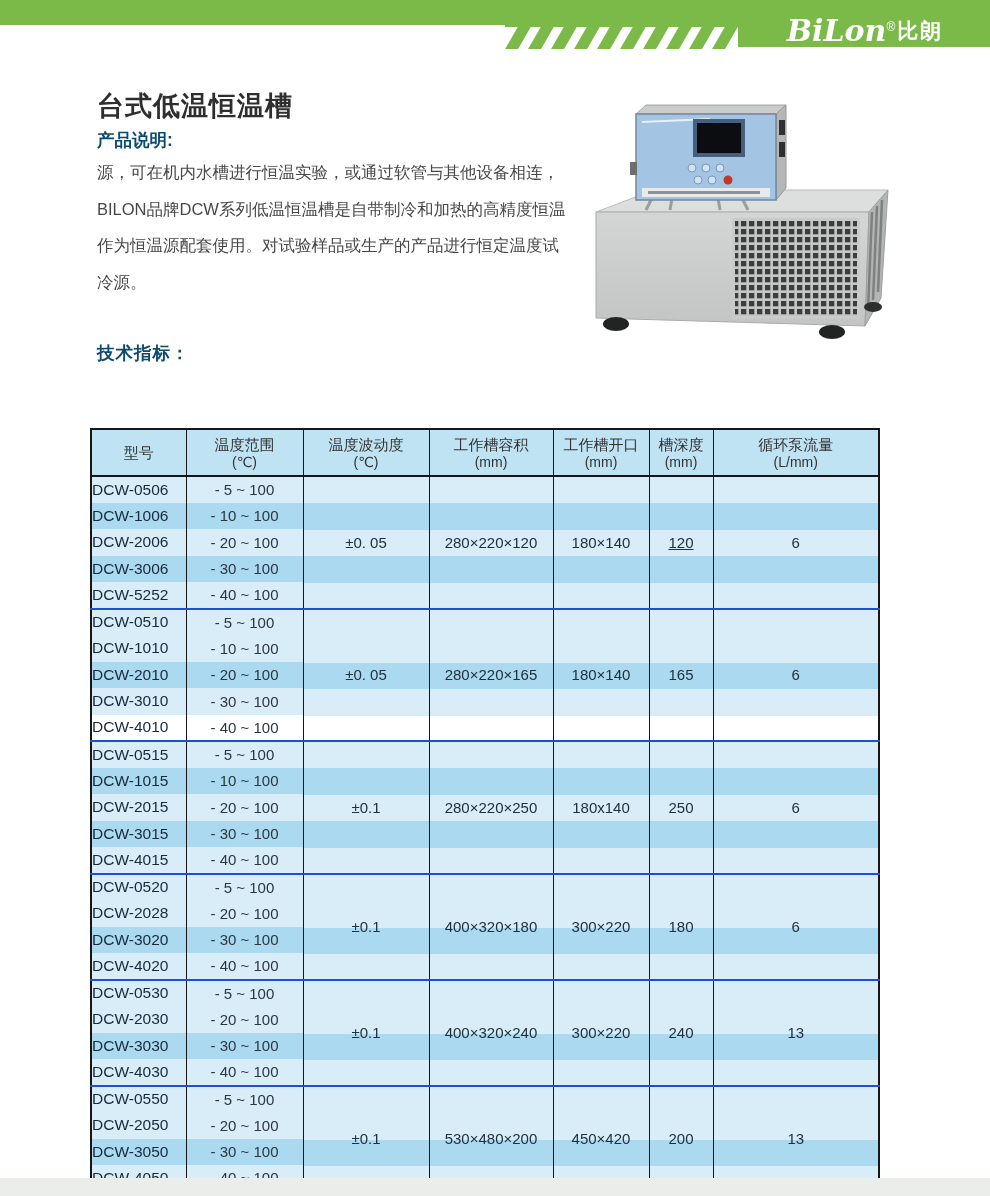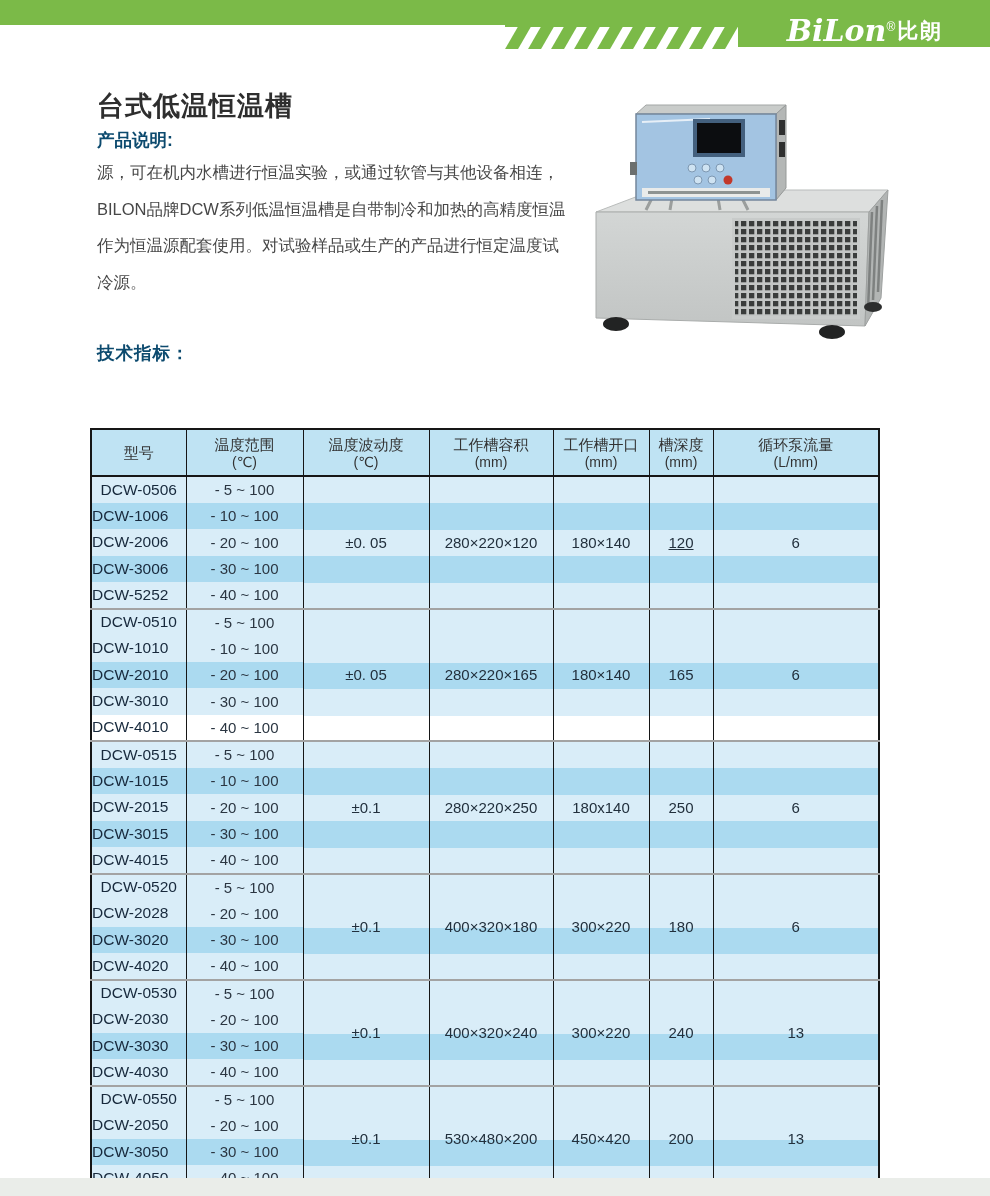--- a/index.html
+++ b/index.html
@@ -41,21 +41,21 @@
   table.spec{border-collapse:collapse;table-layout:fixed;width:788px;
     border:2.5px solid #161616;font-size:15px;color:#1f2a36;}
   table.spec td,table.spec th{border-left:1.5px solid #161616;padding:0;overflow:hidden;}
   table.spec td:first-child,table.spec th:first-child{border-left:none;}
   table.spec thead tr{height:47px;}
   table.spec thead th{background:var(--hdrBlue);font-weight:normal;color:#333;
     border-bottom:2px solid #161616;vertical-align:middle;text-align:center;}
   .th-main{font-size:15px;line-height:18px;}
   .th-sub{font-size:14px;line-height:16px;}
   table.spec tbody tr{height:26.5px;}
-  tr.group-start td{border-top:2px solid #a3a3a3;text-align:center;}
+  tr.group-start td{border-top:2px solid #1d4ed8;}
   td.model{text-align:left;padding-left:4px;font-size:15.5px;color:#17293c;}
   td.range{text-align:center;color:#2b3642;}
   td.val{text-align:center;vertical-align:middle;color:#22303d;}
   .shade-light{background:var(--rowLight);}
   .shade-medium{background:var(--rowMed);}
   .shade-white{background:#ffffff;}
 
   .bottom-strip{position:absolute;left:0;top:1178px;width:990px;height:18px;background:#eaede9;}
 </style>
 </head>

